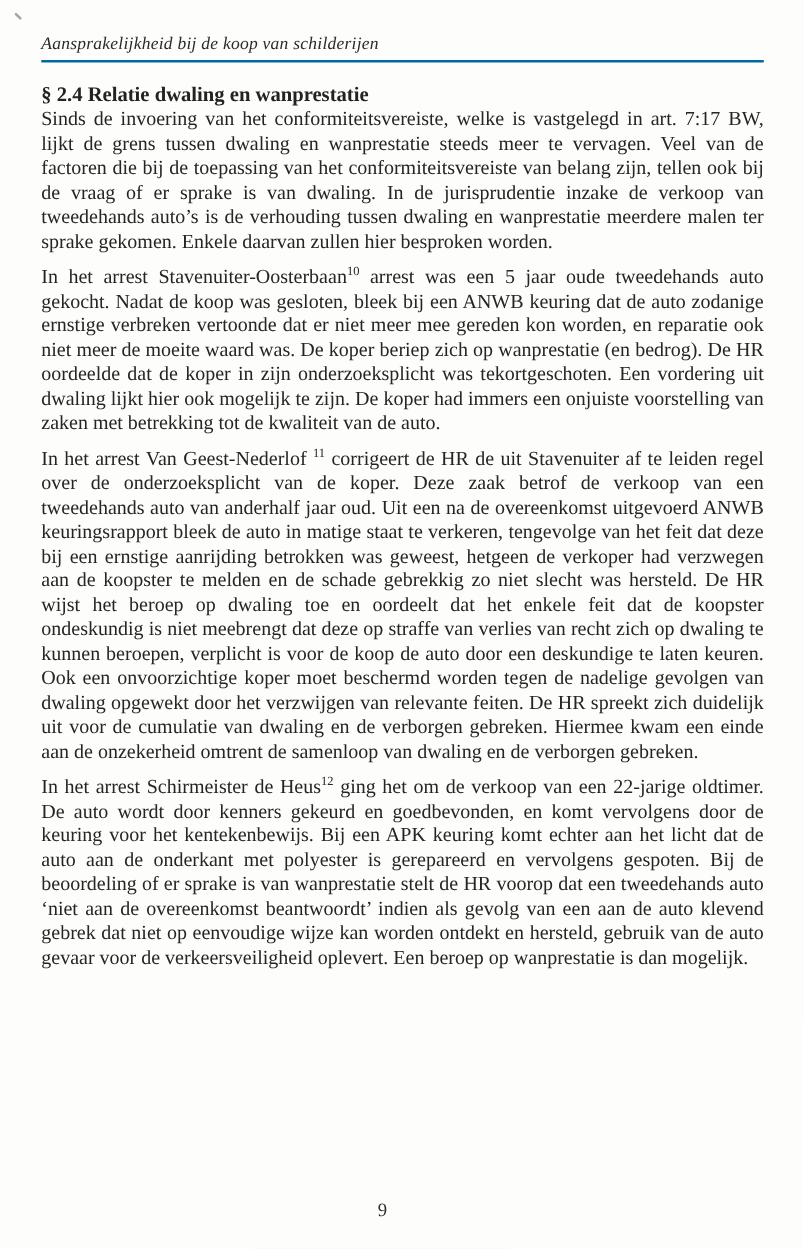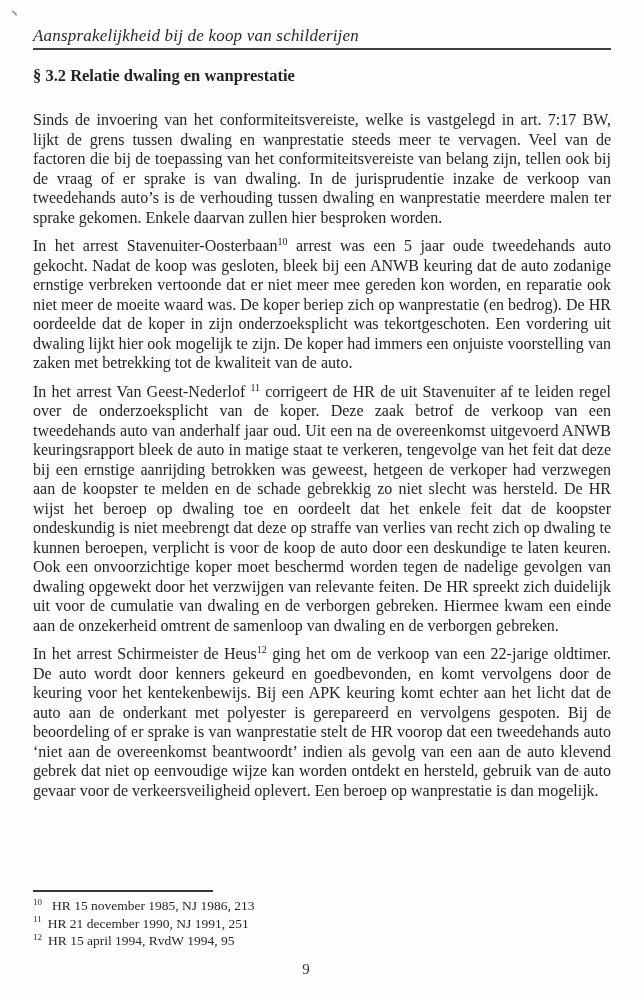--- a/index.html
+++ b/index.html
@@ -26,35 +26,35 @@
     opacity: .8;
   }
   .content {
     position: absolute;
     left: 33px; top: 0;
     width: 578px;
   }
   .running-header {
     margin-top: 27px;
     font-style: italic;
-    font-size: 17px;
+    font-size: 14px;
     line-height: 18px;
     letter-spacing: .2px;
     color: #2c2a28;
     padding-bottom: 3px;
-    border-bottom: 2px solid #404040;
+    border-bottom: 2px solid #0369a1;
   }
   .section-heading {
     margin: 16px 0 0 0;
     font-size: 16.5px;
     font-weight: bold;
     line-height: 20px;
     color: #252321;
   }
-  .body-text { margin-top: 24px; }
+  .body-text { }
   .body-par {
     margin: 0 0 9px 0;
     font-size: 16px;
     line-height: 19.5px;
     text-align: justify;
     color: #262424;
   }
   .fn-ref {
     font-size: 10px;
     line-height: 0;
@@ -95,41 +95,32 @@
 <body>
 
 <div class="page">
 
   <div class="corner-mark"></div>
 
   <div class="content">
 
     <div class="running-header">Aansprakelijkheid bij de koop van schilderijen</div>
 
-    <h2 class="section-heading">§ 3.2 Relatie dwaling en wanprestatie</h2>
+    <h2 class="section-heading">§ 2.4 Relatie dwaling en wanprestatie</h2>
 
     <div class="body-text">
 
       <p class="body-par"><span>Sinds de invoering van het conformiteitsvereiste, welke is vastgelegd in art. 7:17 BW, lijkt de grens tussen dwaling en wanprestatie steeds meer te vervagen. Veel van de factoren die bij de toepassing van het conformiteitsvereiste van belang zijn, tellen ook bij de vraag of er sprake is van dwaling. In de jurisprudentie inzake de verkoop van tweedehands auto’s is de verhouding tussen dwaling en wanprestatie meerdere malen ter sprake gekomen. Enkele daarvan zullen hier besproken worden.</span></p>
 
       <p class="body-par"><span>In het arrest Stavenuiter-Oosterbaan</span><sup class="fn-ref">10</sup><span> arrest was een 5 jaar oude tweedehands auto gekocht. Nadat de koop was gesloten, bleek bij een ANWB keuring dat de auto zodanige ernstige verbreken vertoonde dat er niet meer mee gereden kon worden, en reparatie ook niet meer de moeite waard was. De koper beriep zich op wanprestatie (en bedrog). De HR oordeelde dat de koper in zijn onderzoeksplicht was tekortgeschoten. Een vordering uit dwaling lijkt hier ook mogelijk te zijn. De koper had immers een onjuiste voorstelling van zaken met betrekking tot de kwaliteit van de auto.</span></p>
 
       <p class="body-par"><span>In het arrest Van Geest-Nederlof </span><sup class="fn-ref">11</sup><span> corrigeert de HR de uit Stavenuiter af te leiden regel over de onderzoeksplicht van de koper. Deze zaak betrof de verkoop van een tweedehands auto van anderhalf jaar oud. Uit een na de overeenkomst uitgevoerd ANWB keuringsrapport bleek de auto in matige staat te verkeren, tengevolge van het feit dat deze bij een ernstige aanrijding betrokken was geweest, hetgeen de verkoper had verzwegen aan de koopster te melden en de schade gebrekkig zo niet slecht was hersteld. De HR wijst het beroep op dwaling toe en oordeelt dat het enkele feit dat de koopster ondeskundig is niet meebrengt dat deze op straffe van verlies van recht zich op dwaling te kunnen beroepen, verplicht is voor de koop de auto door een deskundige te laten keuren. Ook een onvoorzichtige koper moet beschermd worden tegen de nadelige gevolgen van dwaling opgewekt door het verzwijgen van relevante feiten. De HR spreekt zich duidelijk uit voor de cumulatie van dwaling en de verborgen gebreken. Hiermee kwam een einde aan de onzekerheid omtrent de samenloop van dwaling en de verborgen gebreken.</span></p>
 
       <p class="body-par"><span>In het arrest Schirmeister de Heus</span><sup class="fn-ref">12</sup><span> ging het om de verkoop van een 22-jarige oldtimer. De auto wordt door kenners gekeurd en goedbevonden, en komt vervolgens door de keuring voor het kentekenbewijs. Bij een APK keuring komt echter aan het licht dat de auto aan de onderkant met polyester is gerepareerd en vervolgens gespoten. Bij de beoordeling of er sprake is van wanprestatie stelt de HR voorop dat een tweedehands auto ‘niet aan de overeenkomst beantwoordt’ indien als gevolg van een aan de auto klevend gebrek dat niet op eenvoudige wijze kan worden ontdekt en hersteld, gebruik van de auto gevaar voor de verkeersveiligheid oplevert. Een beroep op wanprestatie is dan mogelijk.</span></p>
 
 
     </div>
   </div>
 
-  <div class="footnote-block">
-    <div class="footnote-rule"></div>
-
-    <div class="footnote first"><sup class="fn-num">10</sup><span>HR 15 november 1985, NJ 1986, 213</span></div>
-
-    <div class="footnote"><sup class="fn-num">11</sup><span>HR 21 december 1990, NJ 1991, 251</span></div>
-
-    <div class="footnote"><sup class="fn-num">12</sup><span>HR 15 april 1994, RvdW 1994, 95</span></div>
-  </div>
 
   <div class="page-number">9</div>
 
 </div>
 
 </body></html>

